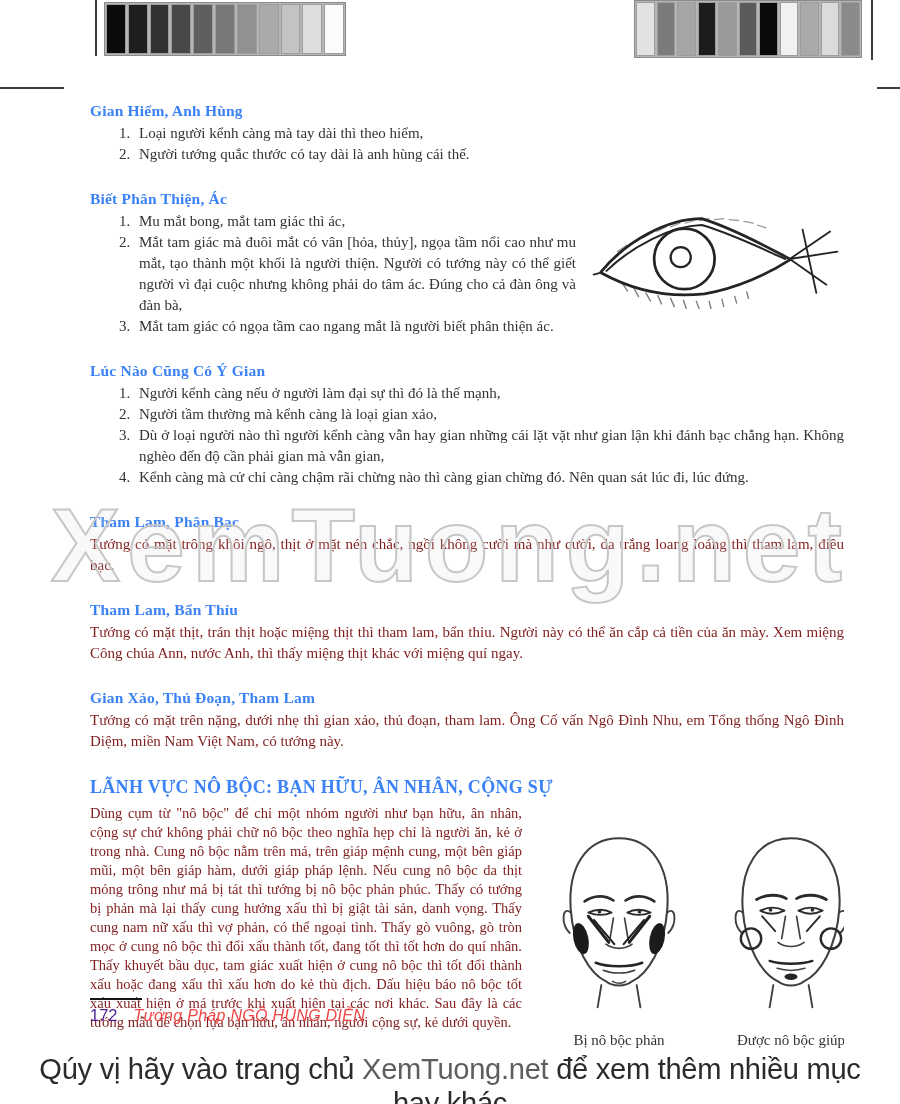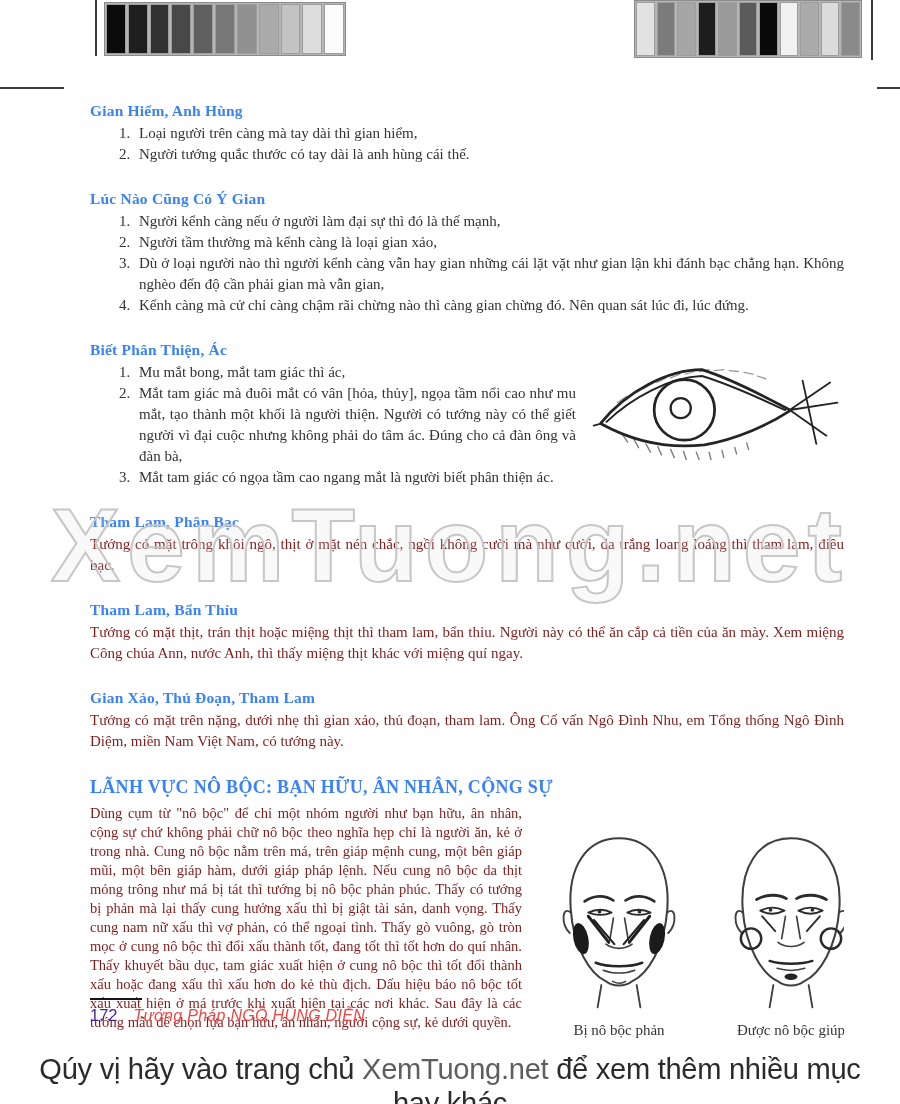--- a/index.html
+++ b/index.html
@@ -22,21 +22,21 @@
   .eye-float{float:right;width:252px;margin:26px 2px 4px 14px;}
   .eye-float svg{display:block;width:100%;height:auto;}
 
   
   .sec-nobo h3{font-size:18px;letter-spacing:.3px;margin-bottom:6px;}
   .nobo-row{display:flex;gap:18px;}
   .nobo-text{flex:0 0 432px;font-size:14.5px !important;line-height:19px !important;}
   .nobo-figs{flex:1;display:flex;gap:14px;justify-content:center;margin-top:22px;}
   .fig{display:flex;flex-direction:column;align-items:center;}
   .fig svg{width:158px;height:188px;display:block;}
-  .fig .cap{margin-top:8px;font-size:15px;color:#343434;}
+  .fig .cap{margin-top:18px;font-size:15px;color:#343434;}
 
   
   .watermark{position:absolute;top:486px;left:50%;transform:translateX(-50%);
     font-family:"Liberation Sans", sans-serif;font-weight:bold;font-size:104px;
     letter-spacing:7px;white-space:nowrap;z-index:30;pointer-events:none;
     color:rgba(215,215,215,0.16);-webkit-text-stroke:2px #c7c7c7;}
 
   
   .footer{position:absolute;left:90px;top:998px;}
   .footer .rule{width:52px;height:2px;background:#161616;}
@@ -87,32 +87,22 @@
 <div class="tick" style="left:871px;top:0;width:2px;height:60px;"></div>
 <div class="tick" style="left:877px;top:87px;width:23px;height:2px;"></div>
 
 <div class="watermark">XemTuong.net</div>
 
 <div class="content">
 
   <div class="sec">
     <h3>Gian Hiểm, Anh Hùng</h3>
     <ol>
-      <li>Loại người trên càng mà tay dài thì gian hiểm,</li>
+      <li>Loại người kểnh càng mà tay dài thì theo hiểm,</li>
       <li>Người tướng quắc thước có tay dài là anh hùng cái thế.</li>
-    </ol>
-  </div>
-
-  <div class="sec">
-    <h3>Lúc Nào Cũng Có Ý Gian</h3>
-    <ol>
-      <li>Người kểnh càng nếu ở người làm đại sự thì đó là thế mạnh,</li>
-      <li>Người tầm thường mà kểnh càng là loại gian xảo,</li>
-      <li>Dù ở loại người nào thì người kểnh càng vẫn hay gian những cái lặt vặt như gian lận khi đánh bạc chẳng hạn. Không nghèo đến độ cần phải gian mà vẫn gian,</li>
-      <li>Kểnh càng mà cử chỉ càng chậm rãi chừng nào thì càng gian chừng đó. Nên quan sát lúc đi, lúc đứng.</li>
     </ol>
   </div>
 
   <div class="sec">
     <div class="eye-float">
       <svg viewBox="0 0 275 115" xmlns="http://www.w3.org/2000/svg">
 
         <path class="sketch" style="stroke:#9a9a9a;stroke-width:1.4" d="M30,52 l10,-7 M44,44 l10,-7 M58,37 l10,-6 M73,30 l10,-5 M88,25 l10,-4 M104,21 l10,-3 M120,18 l10,-2 M136,17 l10,-1 M152,17 l10,1 M168,19 l10,2 M183,23 l9,3"></path>
 
         <path class="sketch" style="stroke:#7d7d7d;stroke-width:1.5" d="M35,86 l6,9 M48,92 l5,9 M61,97 l5,9 M74,100 l4,9 M88,103 l4,9 M102,105 l3,9 M116,106 l3,8 M130,106 l2,8 M144,104 l2,8 M158,101 l2,7 M171,96 l2,7"></path>
@@ -126,20 +116,30 @@
         <circle class="sketch" style="stroke:#242424;stroke-width:2.5" cx="99" cy="58" r="11"></circle>
 
         <path class="sketch" style="stroke:#242424;stroke-width:2" d="M218,60 L262,30 M218,60 L270,52 M218,60 L258,88 M232,28 L247,97 M4,77 L12,75"></path>
       </svg>
     </div>
     <h3>Biết Phân Thiện, Ác</h3>
     <ol>
       <li>Mu mắt bong, mắt tam giác thì ác,</li>
       <li>Mắt tam giác mà đuôi mắt có vân [hỏa, thủy], ngọa tầm nổi cao như mu mắt, tạo thành một khối là người thiện. Người có tướng này có thể giết người vì đại cuộc nhưng không phải do tâm ác. Đúng cho cả đàn ông và đàn bà,</li>
       <li>Mắt tam giác có ngọa tầm cao ngang mắt là người biết phân thiện ác.</li>
+    </ol>
+  </div>
+
+  <div class="sec">
+    <h3>Lúc Nào Cũng Có Ý Gian</h3>
+    <ol>
+      <li>Người kểnh càng nếu ở người làm đại sự thì đó là thế mạnh,</li>
+      <li>Người tầm thường mà kểnh càng là loại gian xảo,</li>
+      <li>Dù ở loại người nào thì người kểnh càng vẫn hay gian những cái lặt vặt như gian lận khi đánh bạc chẳng hạn. Không nghèo đến độ cần phải gian mà vẫn gian,</li>
+      <li>Kểnh càng mà cử chỉ càng chậm rãi chừng nào thì càng gian chừng đó. Nên quan sát lúc đi, lúc đứng.</li>
     </ol>
   </div>
 
   <div class="sec">
     <h3>Tham Lam, Phân Bạc</h3>
     <p>Tướng có mặt trông khôi ngô, thịt ở mặt nén chắc, ngồi không cười mà như cười, da trắng loang loáng thì tham lam, điêu bạc.</p>
   </div>
 
   <div class="sec">
     <h3>Tham Lam, Bẩn Thỉu</h3>

